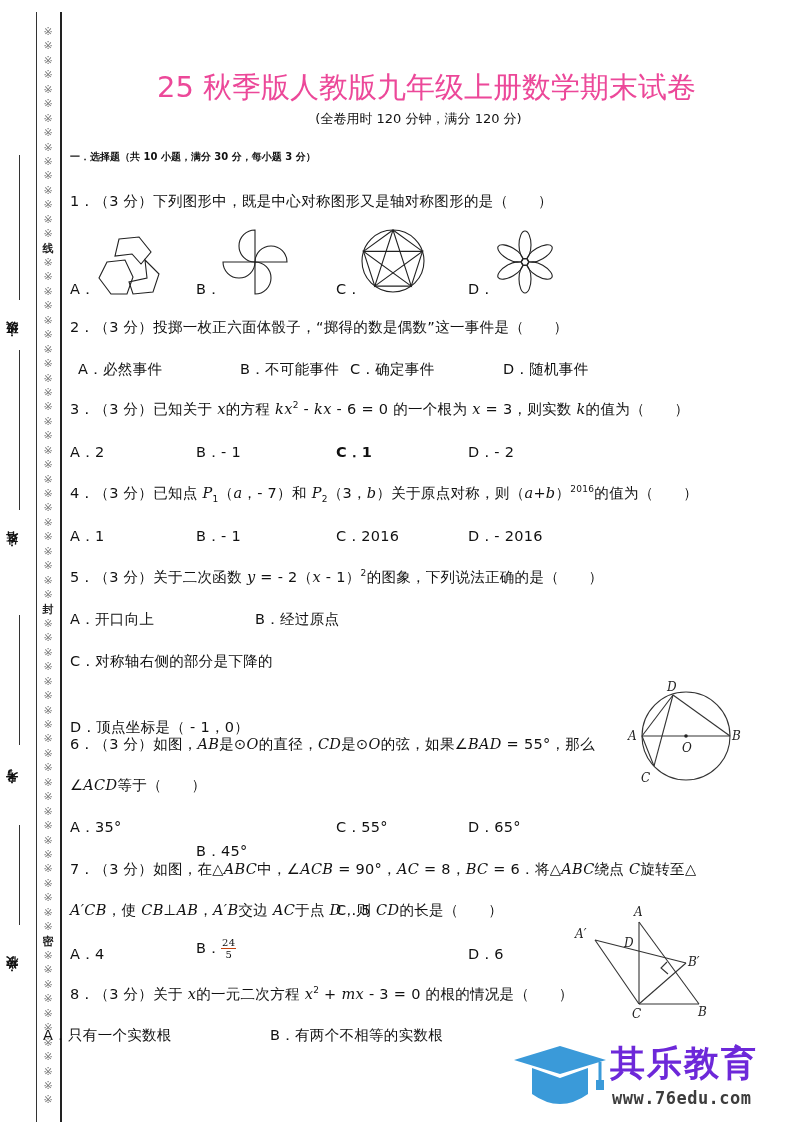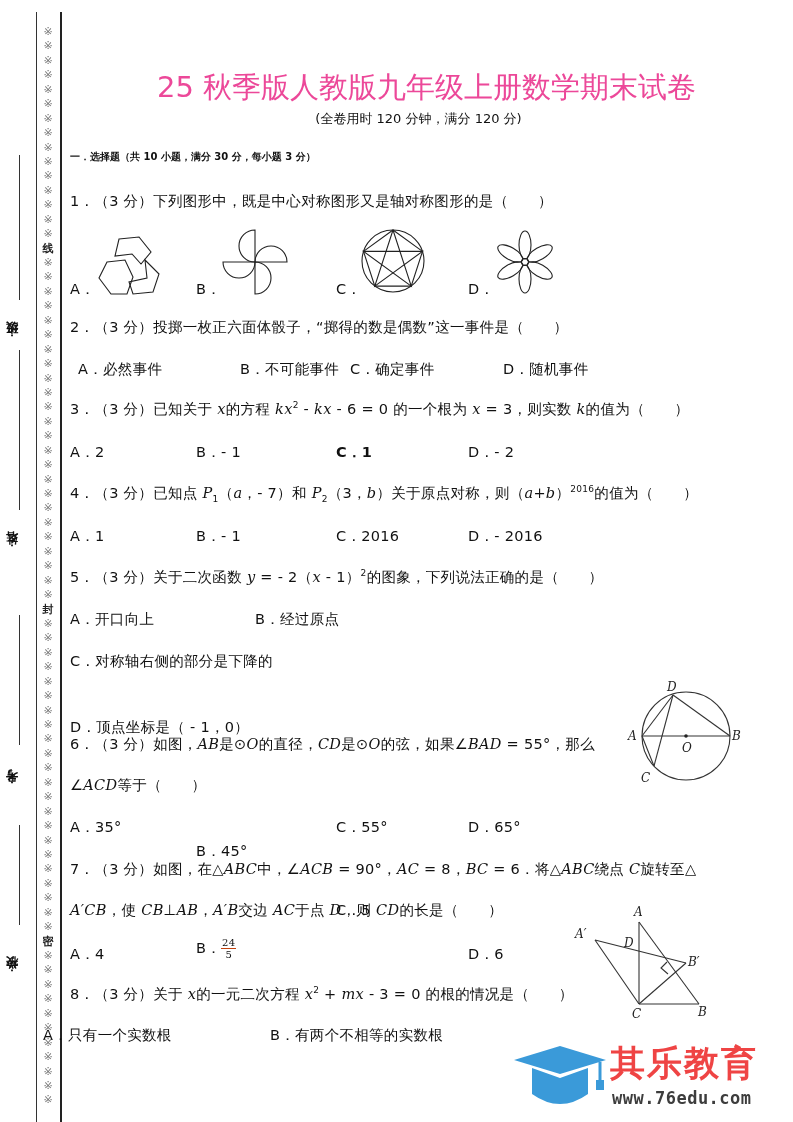--- a/index.html
+++ b/index.html
@@ -23,21 +23,21 @@
               font-size: 13px; font-weight: normal; }
   .section { position: absolute; left: 70px; top: 150px; font-size: 10px; font-weight: bold; }
   .q { position: absolute; left: 70px; font-size: 14.5px; white-space: nowrap; letter-spacing: 0.3px; }
   .opt { position: absolute; font-size: 14.5px; white-space: nowrap; letter-spacing: 0.3px; }
   i { font-family: "DejaVu Serif", "Liberation Serif", serif; font-style: italic; }
   sup, sub { font-size: 9px; }
   .frac { display: inline-block; vertical-align: middle; text-align: center; font-family: "DejaVu Serif", serif; font-size: 10px; line-height: 11px; }
   .frac .num { display: block; border-bottom: 1px solid #c2410c; padding: 0 1px; }
   .frac .den { display: block; }
   svg text { font-family: "DejaVu Serif", "Liberation Serif", serif; font-style: italic; }
-  .logo-text { position: absolute; left: 610px; top: 1040px; font-size: 35px; font-weight: bold; color: #ef4444; letter-spacing: 2px; }
+  .logo-text { position: absolute; left: 610px; top: 1040px; font-size: 35px; font-weight: bold; color: #6d28d9; letter-spacing: 2px; }
   .logo-url { position: absolute; left: 612px; top: 1088px; font-size: 17px; font-weight: bold; color: #3d3d3d; font-family: "DejaVu Sans Mono", monospace; letter-spacing: 0.5px; }
 </style>
 </head>
 <body>
 
 <div class="bind-line-outer"></div>
 <div class="bind-line-inner"></div>
 <div class="x-col" id="xcol">
     <span>※</span>
     <span>※</span>

